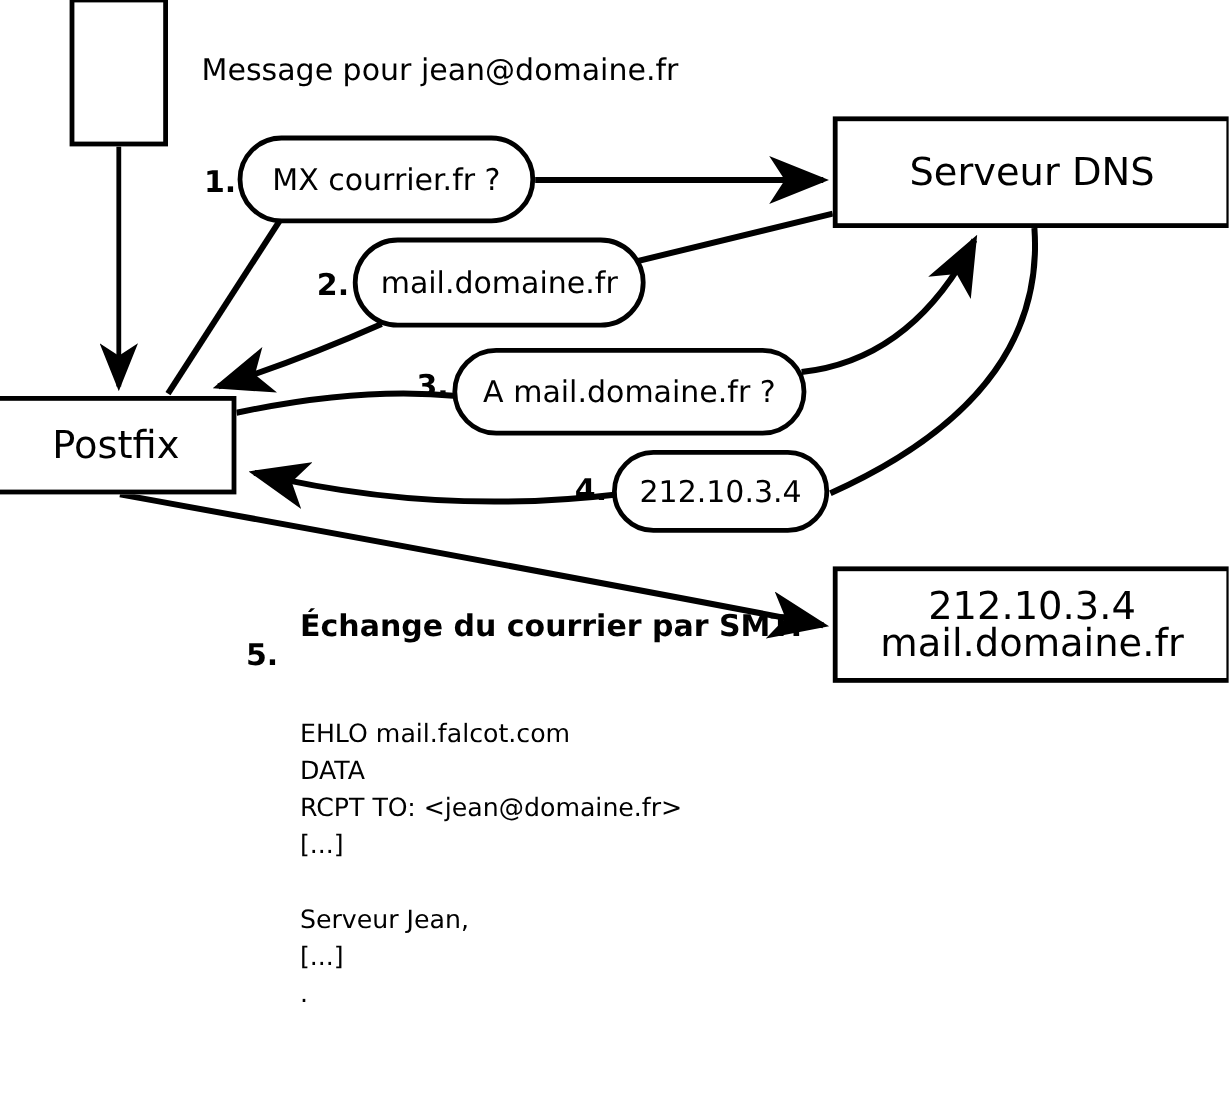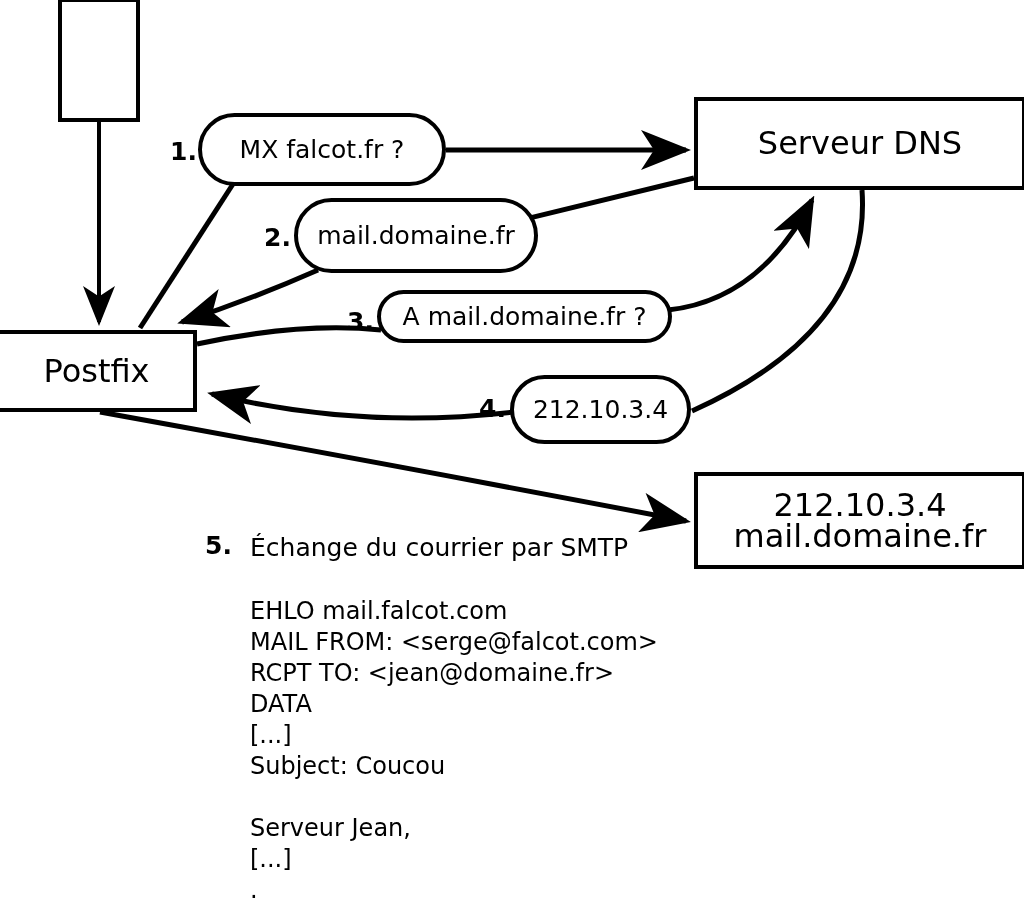--- a/index.html
+++ b/index.html
@@ -64,21 +64,21 @@
     z-index: 4;
   }
   .bubble .bubble-label {
     font-size: 25px;
     line-height: 28px;
     white-space: nowrap;
   }
 
   #bubble-1 { left: 198px; top: 113px; width: 248px; height: 73px; }
   #bubble-2 { left: 294px; top: 198px; width: 244px; height: 75px; }
-  #bubble-3 { left: 377px; top: 290px; width: 295px; height: 53px; }
+  #bubble-3 { left: 377px; top: 290px; width: 295px; height: 73px; }
   #bubble-4 { left: 510px; top: 375px; width: 181px; height: 69px; }
 
   
   .step-num {
     position: absolute;
     font-size: 25px;
     font-weight: bold;
     line-height: 25px;
     z-index: 5;
     white-space: nowrap;
@@ -91,27 +91,27 @@
 
   
   .plain-text {
     position: absolute;
     font-size: 25px;
     line-height: 30px;
     white-space: nowrap;
     z-index: 5;
   }
   #title-text   { left: 168px; top: 44px; }
-  #step5-label  { left: 250px; top: 533px; }
+  #step5-label  { left: 250px; top: 507px; font-weight: bold; }
 
   #smtp-transcript {
     position: absolute;
     left: 250px;
     top: 596px;
-    font-size: 24px;
+    font-size: 21px;
     line-height: 31px;
     z-index: 5;
   }
   #smtp-transcript .smtp-line {
     white-space: pre;
     min-height: 31px;
   }
 </style>
 </head>
 <body>
@@ -139,40 +139,41 @@
 
     <path d="M668,310 Q760,300 812,200" fill="none" stroke="#000000" stroke-width="5" marker-end="url(#arrowhead)"></path>
 
     <path d="M862,190 Q872,330 692,411" fill="none" stroke="#000000" stroke-width="5"></path>
 
     <path d="M514,412 Q360,430 212,394" fill="none" stroke="#000000" stroke-width="5" marker-end="url(#arrowhead)"></path>
 
     <path d="M100,412 Q420,470 686,521" fill="none" stroke="#000000" stroke-width="5" marker-end="url(#arrowhead)"></path>
   </svg>
 
+  <div class="plain-text" id="title-text">Message pour jean@domaine.fr</div>
 
   <div class="node-box" id="node-workstation">
     <span class="node-label"></span>
   </div>
 
   <div class="node-box" id="node-postfix">
     <span class="node-label">Postfix</span>
   </div>
 
   <div class="node-box" id="node-dns">
     <span class="node-label">Serveur DNS</span>
   </div>
 
   <div class="node-box" id="node-mailserver">
     <span class="node-label">212.10.3.4</span>
     <span class="node-label">mail.domaine.fr</span>
   </div>
 
   <div class="bubble" id="bubble-1">
-    <span class="bubble-label">MX falcot.fr ?</span>
+    <span class="bubble-label">MX courrier.fr ?</span>
   </div>
 
   <div class="bubble" id="bubble-2">
     <span class="bubble-label">mail.domaine.fr</span>
   </div>
 
   <div class="bubble" id="bubble-3">
     <span class="bubble-label">A mail.domaine.fr ?</span>
   </div>
 
@@ -183,24 +184,22 @@
   <div class="step-num" id="step-num-1">1.</div>
   <div class="step-num" id="step-num-2">2.</div>
   <div class="step-num" id="step-num-3">3.</div>
   <div class="step-num" id="step-num-4">4.</div>
   <div class="step-num" id="step-num-5">5.</div>
 
   <div class="plain-text" id="step5-label">Échange du courrier par SMTP</div>
 
   <div id="smtp-transcript">
       <div class="smtp-line">EHLO mail.falcot.com</div>
-      <div class="smtp-line">MAIL FROM: &lt;serge@falcot.com&gt;</div>
+      <div class="smtp-line">DATA</div>
       <div class="smtp-line">RCPT TO: &lt;jean@domaine.fr&gt;</div>
-      <div class="smtp-line">DATA</div>
       <div class="smtp-line">[...]</div>
-      <div class="smtp-line">Subject: Coucou</div>
       <div class="smtp-line">&nbsp;</div>
       <div class="smtp-line">Serveur Jean,</div>
       <div class="smtp-line">[...]</div>
       <div class="smtp-line">.</div>
     </div>
 
 </div>
 
 </body></html>

